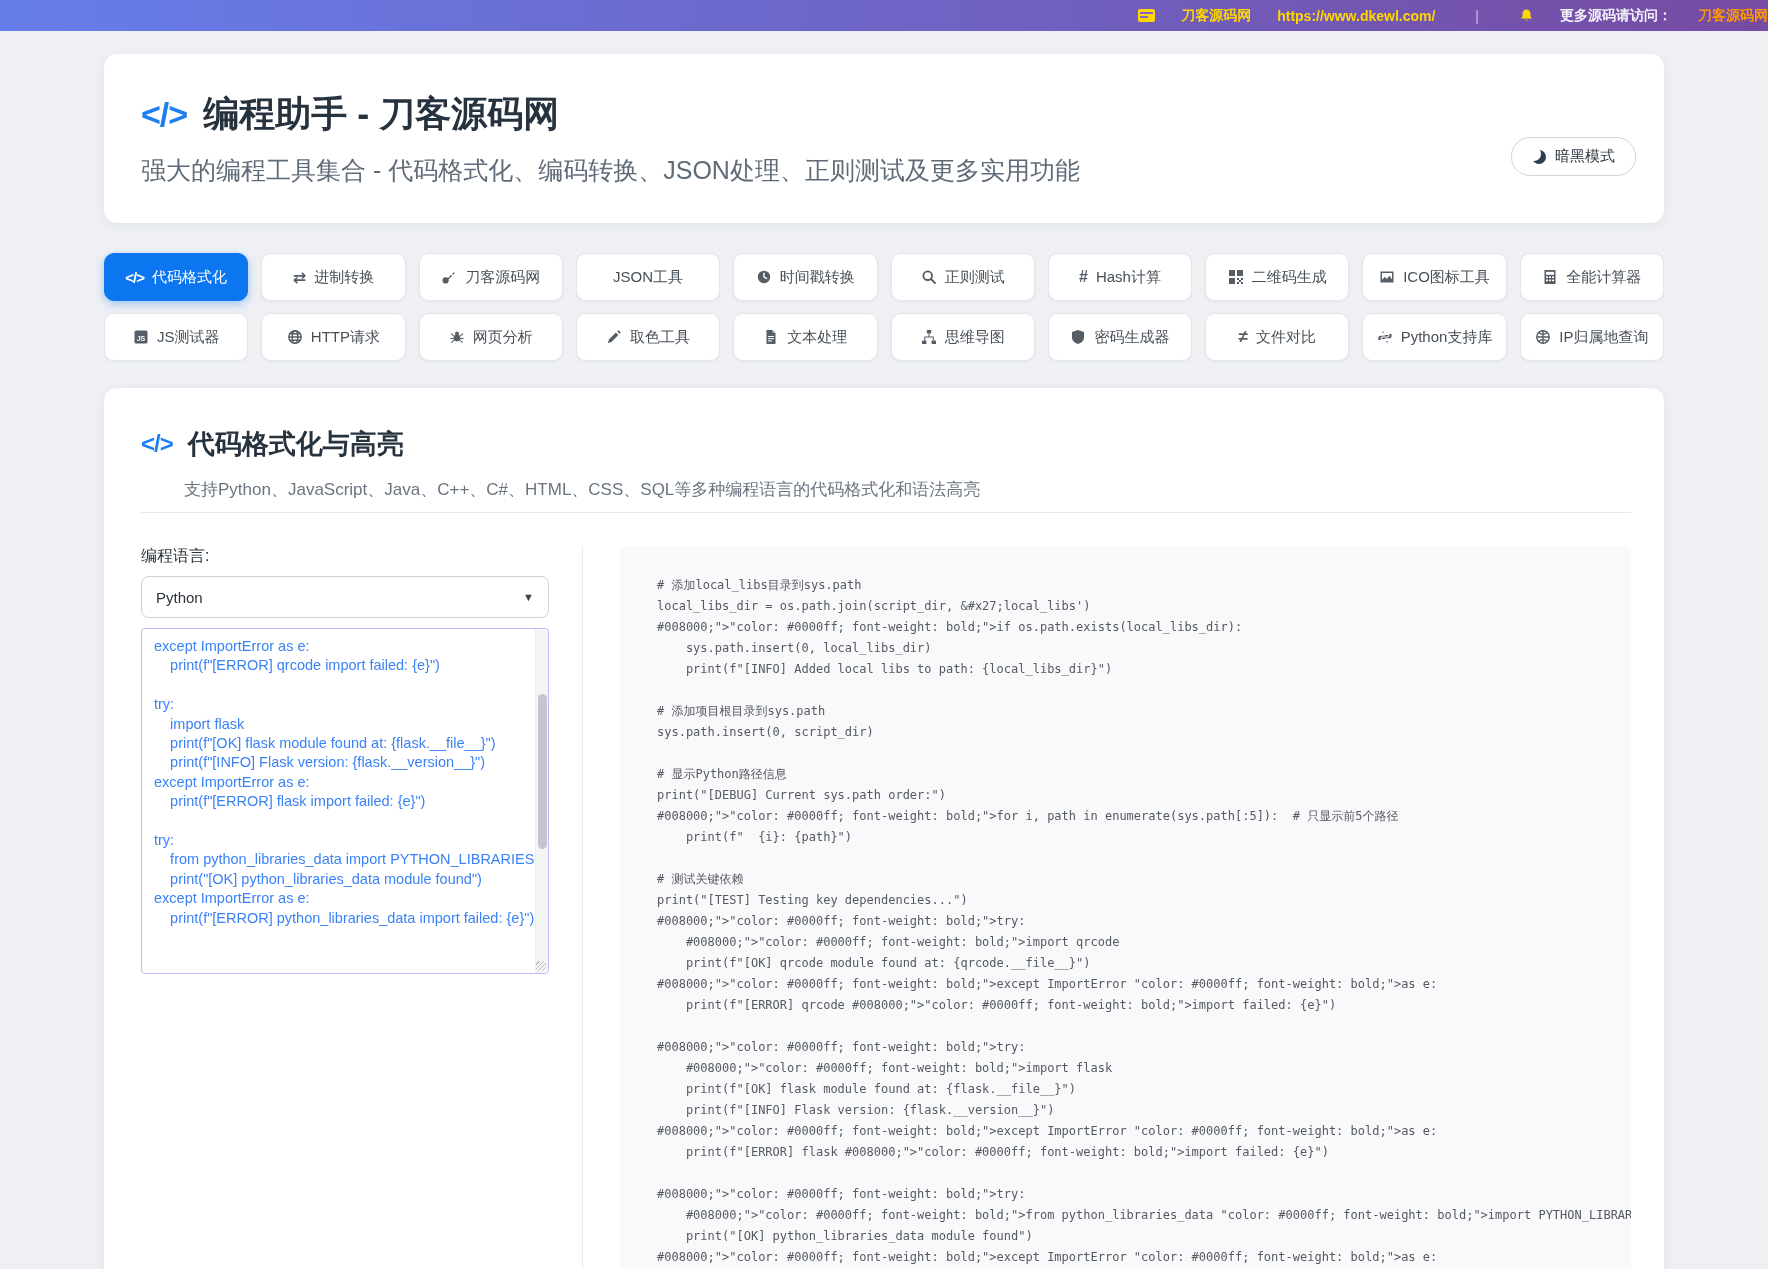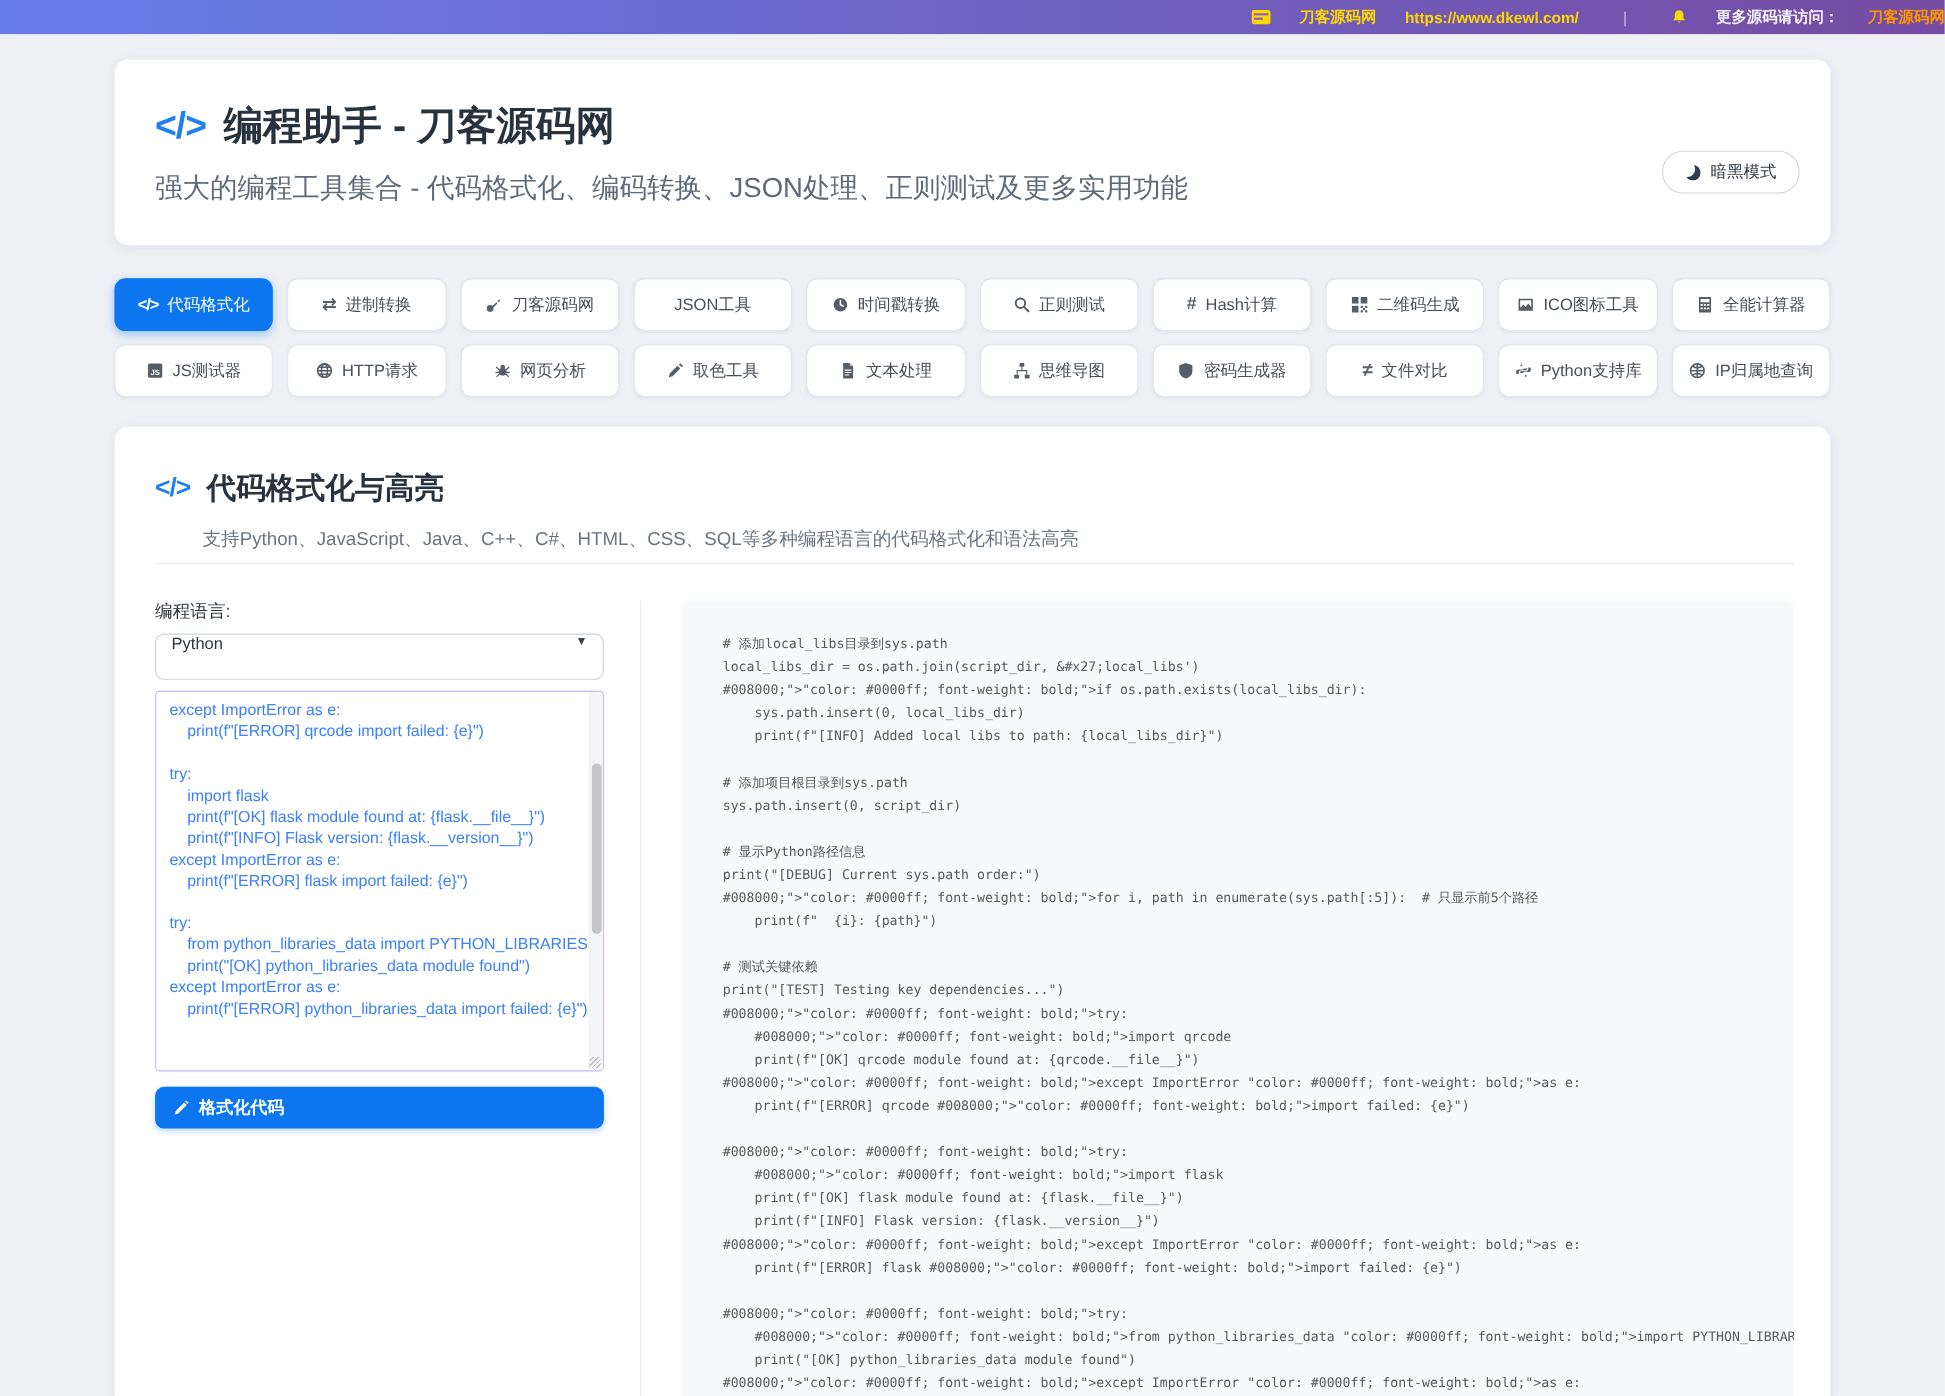--- a/index.html
+++ b/index.html
@@ -80,21 +80,21 @@
   .tool-title { font-size: 27px; font-weight: 800; color: #27323f; }
   .tool-subtitle { font-size: 17px; color: #6a7580; margin: 16px 0 0 43px; }
   .divider { height: 1px; background: #e7eaee; margin-top: 11px; }
   .work-area { display: flex; margin-top: 33px; align-items: stretch; }
   .left-col { width: 408px; flex: 0 0 auto; }
   .v-divider { width: 1px; background: #e7eaee; margin: 0 37px 0 33px; }
   .right-col { flex: 1; min-width: 0; }
   .field-label { font-size: 16px; color: #2b343d; }
   .select-box {
     margin-top: 9px; height: 42px; border: 1px solid #ccd2d9; border-radius: 8px;
-    background: #fff; display: flex; align-items: flex-start; justify-content: space-between;
+    background: #fff; display: flex; align-items: center; justify-content: space-between;
     padding: 0 14px; font-size: 15px; color: #2b343d; cursor: pointer;
   }
   .select-arrow { font-size: 11px; color: #39424c; }
   .textarea-wrap { position: relative; margin-top: 10px; }
   .code-input {
     width: 100%; height: 346px; resize: none;
     border: 1px solid #c4b5fd; border-radius: 4px;
     padding: 8px 24px 8px 12px;
     font-family: "Liberation Sans", "DejaVu Sans", sans-serif;
     font-size: 14.5px; line-height: 19.4px; color: #3b82f6;
@@ -338,26 +338,20 @@
 try:
     from python_libraries_data import PYTHON_LIBRARIES
     print("[OK] python_libraries_data module found")
 except ImportError as e:
     print(f"[ERROR] python_libraries_data import failed: {e}")</textarea>
           <div class="fake-scrollbar">
             <div class="fake-thumb"></div>
           </div>
           <div class="resize-corner"></div>
         </div>
-        <button class="format-btn">
-          <svg class="icon-s" width="15" height="15" viewBox="0 0 16 16" fill="#fff">
-              <path d="M2 14l.9-3.4 8.2-8.2 2.5 2.5-8.2 8.2L2 14zM12 1.5l1-1 2.5 2.5-1 1z"></path>
-            </svg>
-          <span>格式化代码</span>
-        </button>
       </div>
 
       <div class="v-divider"></div>
 
       <div class="right-col">
         <div class="output-panel">
           <pre class="output-code"># 添加local_libs目录到sys.path
 local_libs_dir = os.path.join(script_dir, &amp;#x27;local_libs')
 #008000;"&gt;"color: #0000ff; font-weight: bold;"&gt;if os.path.exists(local_libs_dir):
     sys.path.insert(0, local_libs_dir)

